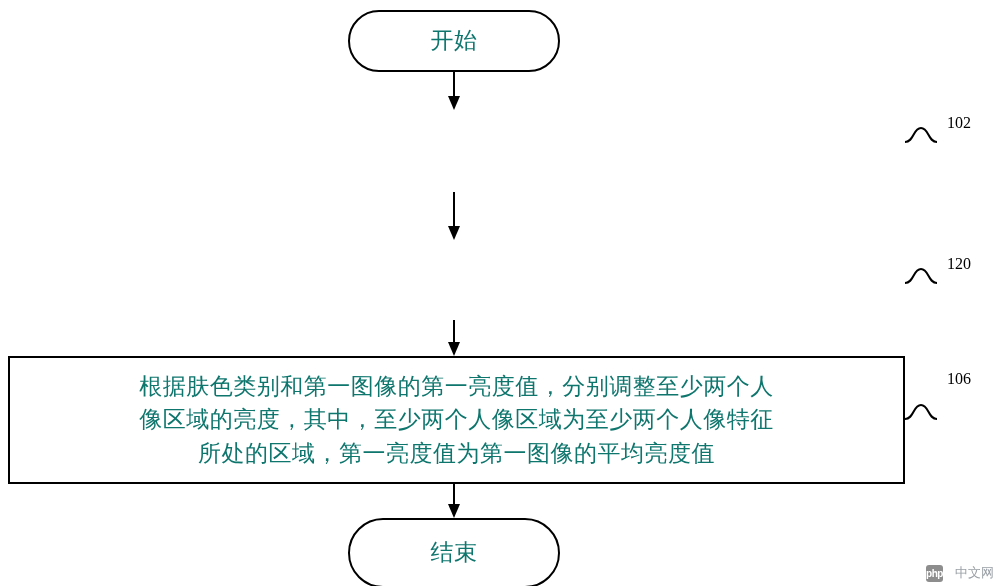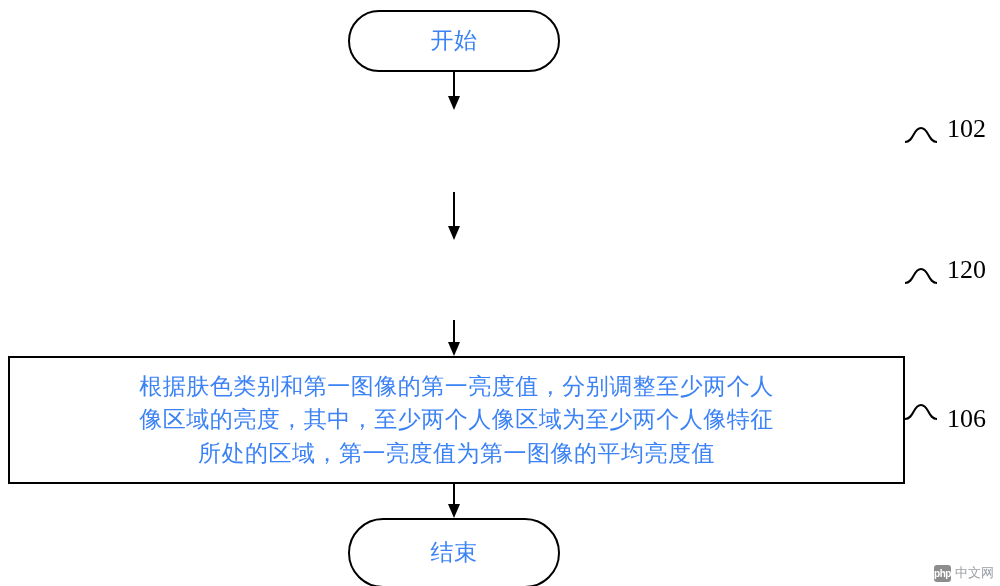--- a/index.html
+++ b/index.html
@@ -19,59 +19,59 @@
   }
   .node {
     position: absolute;
     box-sizing: border-box;
     border: 2px solid #000000;
     background: #ffffff;
     display: flex;
     align-items: center;
     justify-content: center;
     text-align: center;
-    color: #3b82f6;
+    color: #0f766e;
   }
   .terminal {
     border-radius: 40px;
   }
   .node-text {
     display: block;
     white-space: pre-line;
     line-height: 1.45;
     letter-spacing: 0.5px;
   }
   .terminal .node-text {
     font-size: 23px;
   }
   .process .node-text {
     font-size: 23px;
     padding: 0 14px;
   }
   .ref-label {
     position: absolute;
-    font-size: 26px;
+    font-size: 16px;
     color: #000000;
     font-family: "Liberation Serif", "DejaVu Serif", serif;
   }
   svg.edges {
     position: absolute;
     left: 0;
     top: 0;
     width: 1000px;
     height: 586px;
     pointer-events: none;
   }
   .watermark {
     position: absolute;
     right: 6px;
     bottom: 4px;
     display: flex;
     align-items: center;
-    gap: 4px;
+    gap: 12px;
     font-size: 13px;
     color: #9aa0a6;
     font-family: "Liberation Sans", sans-serif;
   }
   .watermark .wm-mark {
     display: inline-flex;
     align-items: center;
     justify-content: center;
     width: 17px;
     height: 17px;
@@ -113,21 +113,21 @@
 
   <div class="ref-label" style="left:947px; top:114px;">102</div>
 
   <div class="ref-label" style="left:947px; top:255px;">120</div>
 
   <div class="node process" style="left:8px; top:356px; width:897px; height:128px;">
     <span class="node-text">根据肤色类别和第一图像的第一亮度值，分别调整至少两个人
 像区域的亮度，其中，至少两个人像区域为至少两个人像特征
 所处的区域，第一亮度值为第一图像的平均亮度值</span>
   </div>
-  <div class="ref-label" style="left:947px; top:404px;">106</div>
+  <div class="ref-label" style="left:947px; top:370px;">106</div>
 
   <div class="node terminal" style="left:348px; top:518px; width:212px; height:70px;">
     <span class="node-text">结束</span>
   </div>
 
   <div class="watermark">
     <span class="wm-mark">php</span>
     <span>中文网</span>
   </div>
 

